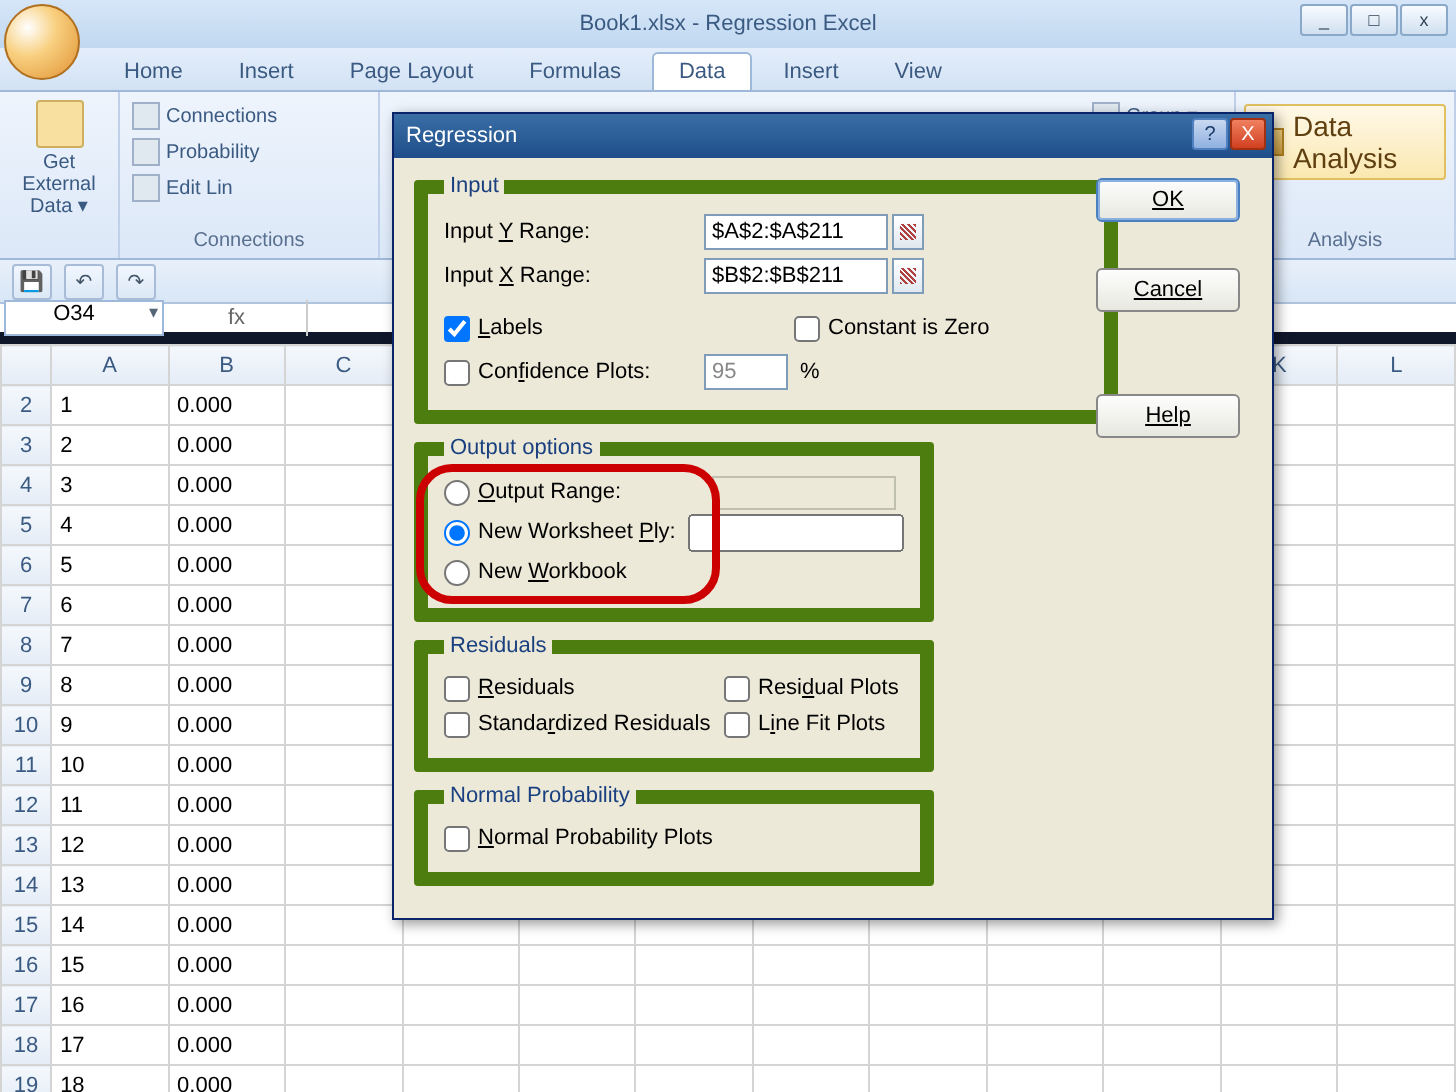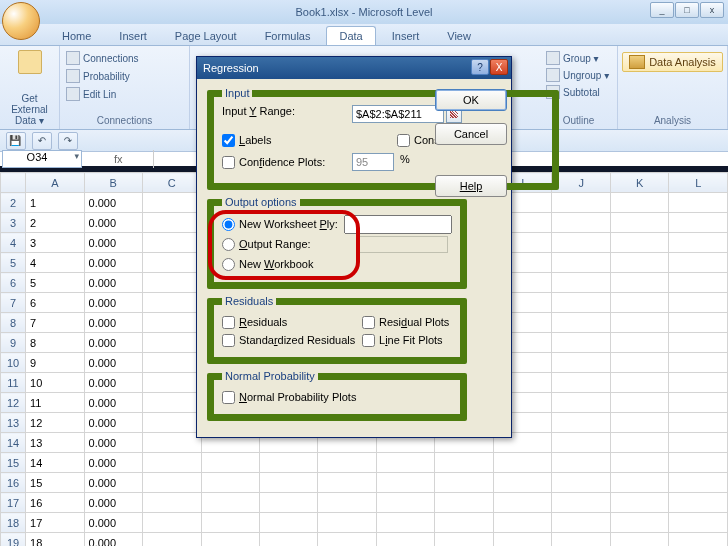--- a/index.html
+++ b/index.html
@@ -14,25 +14,25 @@
 
 .menubar { height: 22px; background: linear-gradient(#e4eefb,#d2e2f4); display: flex; align-items: flex-end; padding-left: 50px; font-size: 11px; color: #3b5a82; gap: 4px; border-bottom: 1px solid #9db8d8; }
 .menubar .tab { padding: 3px 12px; cursor: pointer; }
 .menubar .tab.active { background: #fff; border: 1px solid #9db8d8; border-bottom: none; border-radius: 3px 3px 0 0; }
 
 
 .ribbon { height: 84px; background: linear-gradient(#eef4fc,#dce8f8); border-bottom: 1px solid #9db8d8; display: flex; font-size: 10px; color: #3b5a82; position: relative; }
 .ribbon .group { border-right: 1px solid #c0d0e8; display: flex; flex-direction: column; padding: 2px 4px; }
 .ribbon .group-body { flex: 1; display: flex; align-items: flex-start; gap: 2px; }
 .ribbon .group-title { text-align: center; font-size: 10px; padding: 1px 0; color: #5a7090; }
-.ribbon .bigbtn { display: flex; flex-direction: column; align-items: center; justify-content: center; padding: 2px 4px; cursor: pointer; text-align: center; line-height: 1.1; gap: 19px; width: 52px; }
+.ribbon .bigbtn { display: flex; flex-direction: column; align-items: center; justify-content: center; padding: 2px 4px; cursor: pointer; text-align: center; line-height: 1.1; gap: 2px; width: 52px; }
 .ribbon .bigbtn .ic { width: 24px; height: 24px; background: #f8e0a0; border: 1px solid #d0b060; border-radius: 2px; }
 .ribbon .smallbtn { display: flex; align-items: center; gap: 3px; padding: 1px 2px; cursor: pointer; white-space: nowrap; }
 .ribbon .smallbtn .ic { width: 14px; height: 14px; background: #e0e8f0; border: 1px solid #a0b0c8; }
-.ribbon .analysis-btn { background: linear-gradient(#fef8e8,#fbe8b0); border: 1px solid #e0c060; border-radius: 2px; padding: 2px 6px; cursor: pointer; font-size: 11px; color: #604010; display: flex; align-items: center; gap: 4px; }
+.ribbon .analysis-btn { background: linear-gradient(#fef8e8,#fbe8b0); border: 1px solid #e0c060; border-radius: 2px; padding: 2px 6px; cursor: pointer; font-size: 14px; color: #604010; display: flex; align-items: center; gap: 4px; }
 .ribbon .analysis-btn .ic { width: 16px; height: 14px; background: linear-gradient(#f0d080,#d0a040); border: 1px solid #b08020; }
 
 
 .qatrow { height: 22px; background: linear-gradient(#e8f0fa,#d8e6f6); border-bottom: 1px solid #b0c4de; display: flex; align-items: center; gap: 6px; padding: 2px 6px; font-size: 11px; }
 .qatrow .qbtn { width: 20px; height: 18px; background: linear-gradient(#f0f6fe,#dce8f6); border: 1px solid #a8bcd8; border-radius: 2px; cursor: pointer; display:flex; align-items:center; justify-content:center; font-size:10px; color:#456; }
 
 .namebox-row { height: 20px; background: #fff; border-bottom: 6px solid #0f172a; display: flex; align-items: center; font-size: 11px; gap: 24px; }
 .namebox-row .namebox { width: 80px; height: 18px; border: 1px solid #9db8d8; background: #fff; margin: 0 2px; padding: 0 14px 0 4px; text-align: center; position: relative; }
 .namebox-row .namebox::after { content:'▾'; position:absolute; right:2px; top:0; font-size:9px; color:#567; }
 .namebox-row .fx { padding: 0 6px; color: #666; }
@@ -40,50 +40,50 @@
 
 
 .sheet { position: absolute; top: 172px; left: 0; right: 0; bottom: 0; overflow: hidden; background: #fff; }
 .sheet table { border-collapse: collapse; font-size: 11px; width: 100%; }
 .sheet th, .sheet td { border: 1px solid #d4d4d4; height: 20px; padding: 0 4px; text-align: left; }
 .sheet th { background: linear-gradient(#f4f8fd,#e4ecf6); color: #3b5a82; font-weight: normal; text-align: center; }
 .sheet th.rowhdr { width: 24px; text-align: center; }
 .sheet td { min-width: 56px; }
 
 
-.dialog { position: absolute; left: 196px; top: 56px; width: 316px; background: #ece9d8; border: 1px solid #0a246a; box-shadow: 2px 2px 6px rgba(0,0,0,0.4); font-size: 11px; color: #000; z-index: 100; }
+.dialog { position: absolute; left: 196px; top: 56px; width: 441px; background: #ece9d8; border: 1px solid #0a246a; box-shadow: 2px 2px 6px rgba(0,0,0,0.4); font-size: 11px; color: #000; z-index: 100; }
 .dialog .dlg-title { height: 22px; background: linear-gradient(#3a6ea5,#1e4e8a); color: #fff; display: flex; align-items: center; padding: 0 6px; font-size: 11px; position: relative; }
 .dialog .dlg-title .dlg-btns { position: absolute; right: 3px; top: 2px; display: flex; gap: 1px; }
 .dialog .dlg-title .dlg-btns div { width: 18px; height: 16px; border-radius: 2px; font-size: 10px; display:flex; align-items:center; justify-content:center; cursor:pointer; }
 .dialog .dlg-help { background: linear-gradient(#c8d8f0,#90b0e0); border: 1px solid #5080c0; color: #1a3a6a; }
 .dialog .dlg-close { background: linear-gradient(#f08060,#d04020); border: 1px solid #a03010; color: #fff; }
 .dialog .dlg-body { padding: 8px 10px 10px 10px; position: relative; }
 .dialog fieldset { border: 7px solid #4d7c0f; border-radius: 2px; padding: 6px 8px 8px 8px; margin-bottom: 6px; }
 .dialog fieldset legend { color: #1a4080; font-size: 11px; padding: 0 3px; }
-.dialog .row { display: flex; align-items: flex-start; height: 22px; }
+.dialog .row { display: flex; align-items: center; height: 22px; }
 .dialog .row label { width: 130px; }
 .dialog .row input[type=text] { height: 18px; border: 1px solid #7f9db9; background: #fff; font-size: 11px; padding: 0 3px; }
 .dialog .row .rangepick { width: 16px; height: 18px; border: 1px solid #7f9db9; background: linear-gradient(#fff,#e0e8f0); margin-left: 2px; cursor: pointer; display:flex; align-items:center; justify-content:center; }
 .dialog .row .rangepick::before { content:''; width:8px; height:8px; background: repeating-linear-gradient(45deg,#b04040,#b04040 1px,transparent 1px,transparent 2px); }
 .dialog .chk { display: flex; align-items: center; gap: 4px; height: 18px; }
 .dialog .chk input { width:13px; height:13px; }
 .dialog .rad { display: flex; align-items: center; gap: 4px; height: 20px; }
-.dialog .btncol { position: absolute; right: 4px; top: 10px; display: flex; flex-direction: column; gap: 12px; }
+.dialog .btncol { position: absolute; right: 16px; top: 10px; display: flex; flex-direction: column; gap: 23px; text-decoration: underline; }
 .dialog .btncol button { width: 72px; height: 22px; background: linear-gradient(#fdfdfd,#e8e8e0); border: 1px solid #888; border-radius: 3px; font-size: 11px; cursor: pointer; }
 .dialog .btncol button.default { border: 1px solid #4a80c0; box-shadow: 0 0 0 1px #8ab0e0 inset; }
 .dialog .highlight-ring { position: absolute; border: 4px solid #c00; border-radius: 18px; pointer-events: none; }
 .dialog .greybox { background: #ece9d8; border: 1px solid #c0c0b0; color: #888; }
 .underline-accel { text-decoration: underline; }
 </style>
 </head>
 <body>
 
 <div class="titlebar">
   <div class="office-btn"></div>
-  <span>Book1.xlsx - Microsoft Level</span>
+  <span>Book1.xlsx - Regression Excel</span>
   <div class="wincontrols">
     <div>_</div>
     <div>□</div>
     <div>x</div>
   </div>
 </div>
 
 <div class="menubar">
   <div class="tab">Home</div>
   <div class="tab">Insert</div>
@@ -477,20 +477,25 @@
       <button style="margin-top:18px"><span class="underline-accel">Help</span></button>
     </div>
 
     <fieldset style="width:260px">
       <legend>Input</legend>
       <div class="row">
         <label><span>Input </span><span class="underline-accel">Y</span><span> Range:</span></label>
         <input type="text" style="width: 92px;" value="$A$2:$A$211">
         <div class="rangepick"></div>
       </div>
+      <div class="row">
+        <label><span>Input </span><span class="underline-accel">X</span><span> Range:</span></label>
+        <input type="text" style="width: 92px;" value="$B$2:$B$211">
+        <div class="rangepick"></div>
+      </div>
       <div class="row" style="gap:28px;margin-top:4px">
         <div class="chk">
             <input type="checkbox" checked="" style="">
             <label><span class="underline-accel">L</span><span>abels</span></label>
           </div>
         <div class="chk">
             <input type="checkbox" style="">
             <label>Constant is Zero</label>
           </div>
       </div>
@@ -500,30 +505,30 @@
             <label><span>Con</span><span class="underline-accel">f</span><span>idence Plots:</span></label>
           </div>
         <input type="text" class="greybox" style="width: 42px;" readonly="" value="95">
         <span style="margin-left:6px">%</span>
       </div>
     </fieldset>
 
     <fieldset style="width:260px;position:relative">
       <legend>Output options</legend>
       <div class="highlight-ring" style="left:-6px;top:2px;width:152px;height:70px"></div>
-      <div class="rad">
-          <input type="radio" name="out" checked="" style="">
-          <label><span>New Worksheet </span><span class="underline-accel">P</span><span>ly:</span></label>
-        <input type="text" style="width: 108px; margin-left: auto;">
-      </div>
       <div class="rad">
           <input type="radio" name="out" style="">
           <label><span class="underline-accel">O</span><span>utput Range:</span></label>
         <input type="text" class="greybox" style="width: 92px; margin-left: auto;" readonly="">
         <div class="rangepick"></div>
+      </div>
+      <div class="rad">
+          <input type="radio" name="out" checked="" style="">
+          <label><span>New Worksheet </span><span class="underline-accel">P</span><span>ly:</span></label>
+        <input type="text" style="width: 108px; margin-left: auto;">
       </div>
       <div class="rad">
           <input type="radio" name="out" style="">
           <label><span>New </span><span class="underline-accel">W</span><span>orkbook</span></label>
         </div>
     </fieldset>
 
     <fieldset style="width:260px">
       <legend>Residuals</legend>
       <div style="display:flex">

